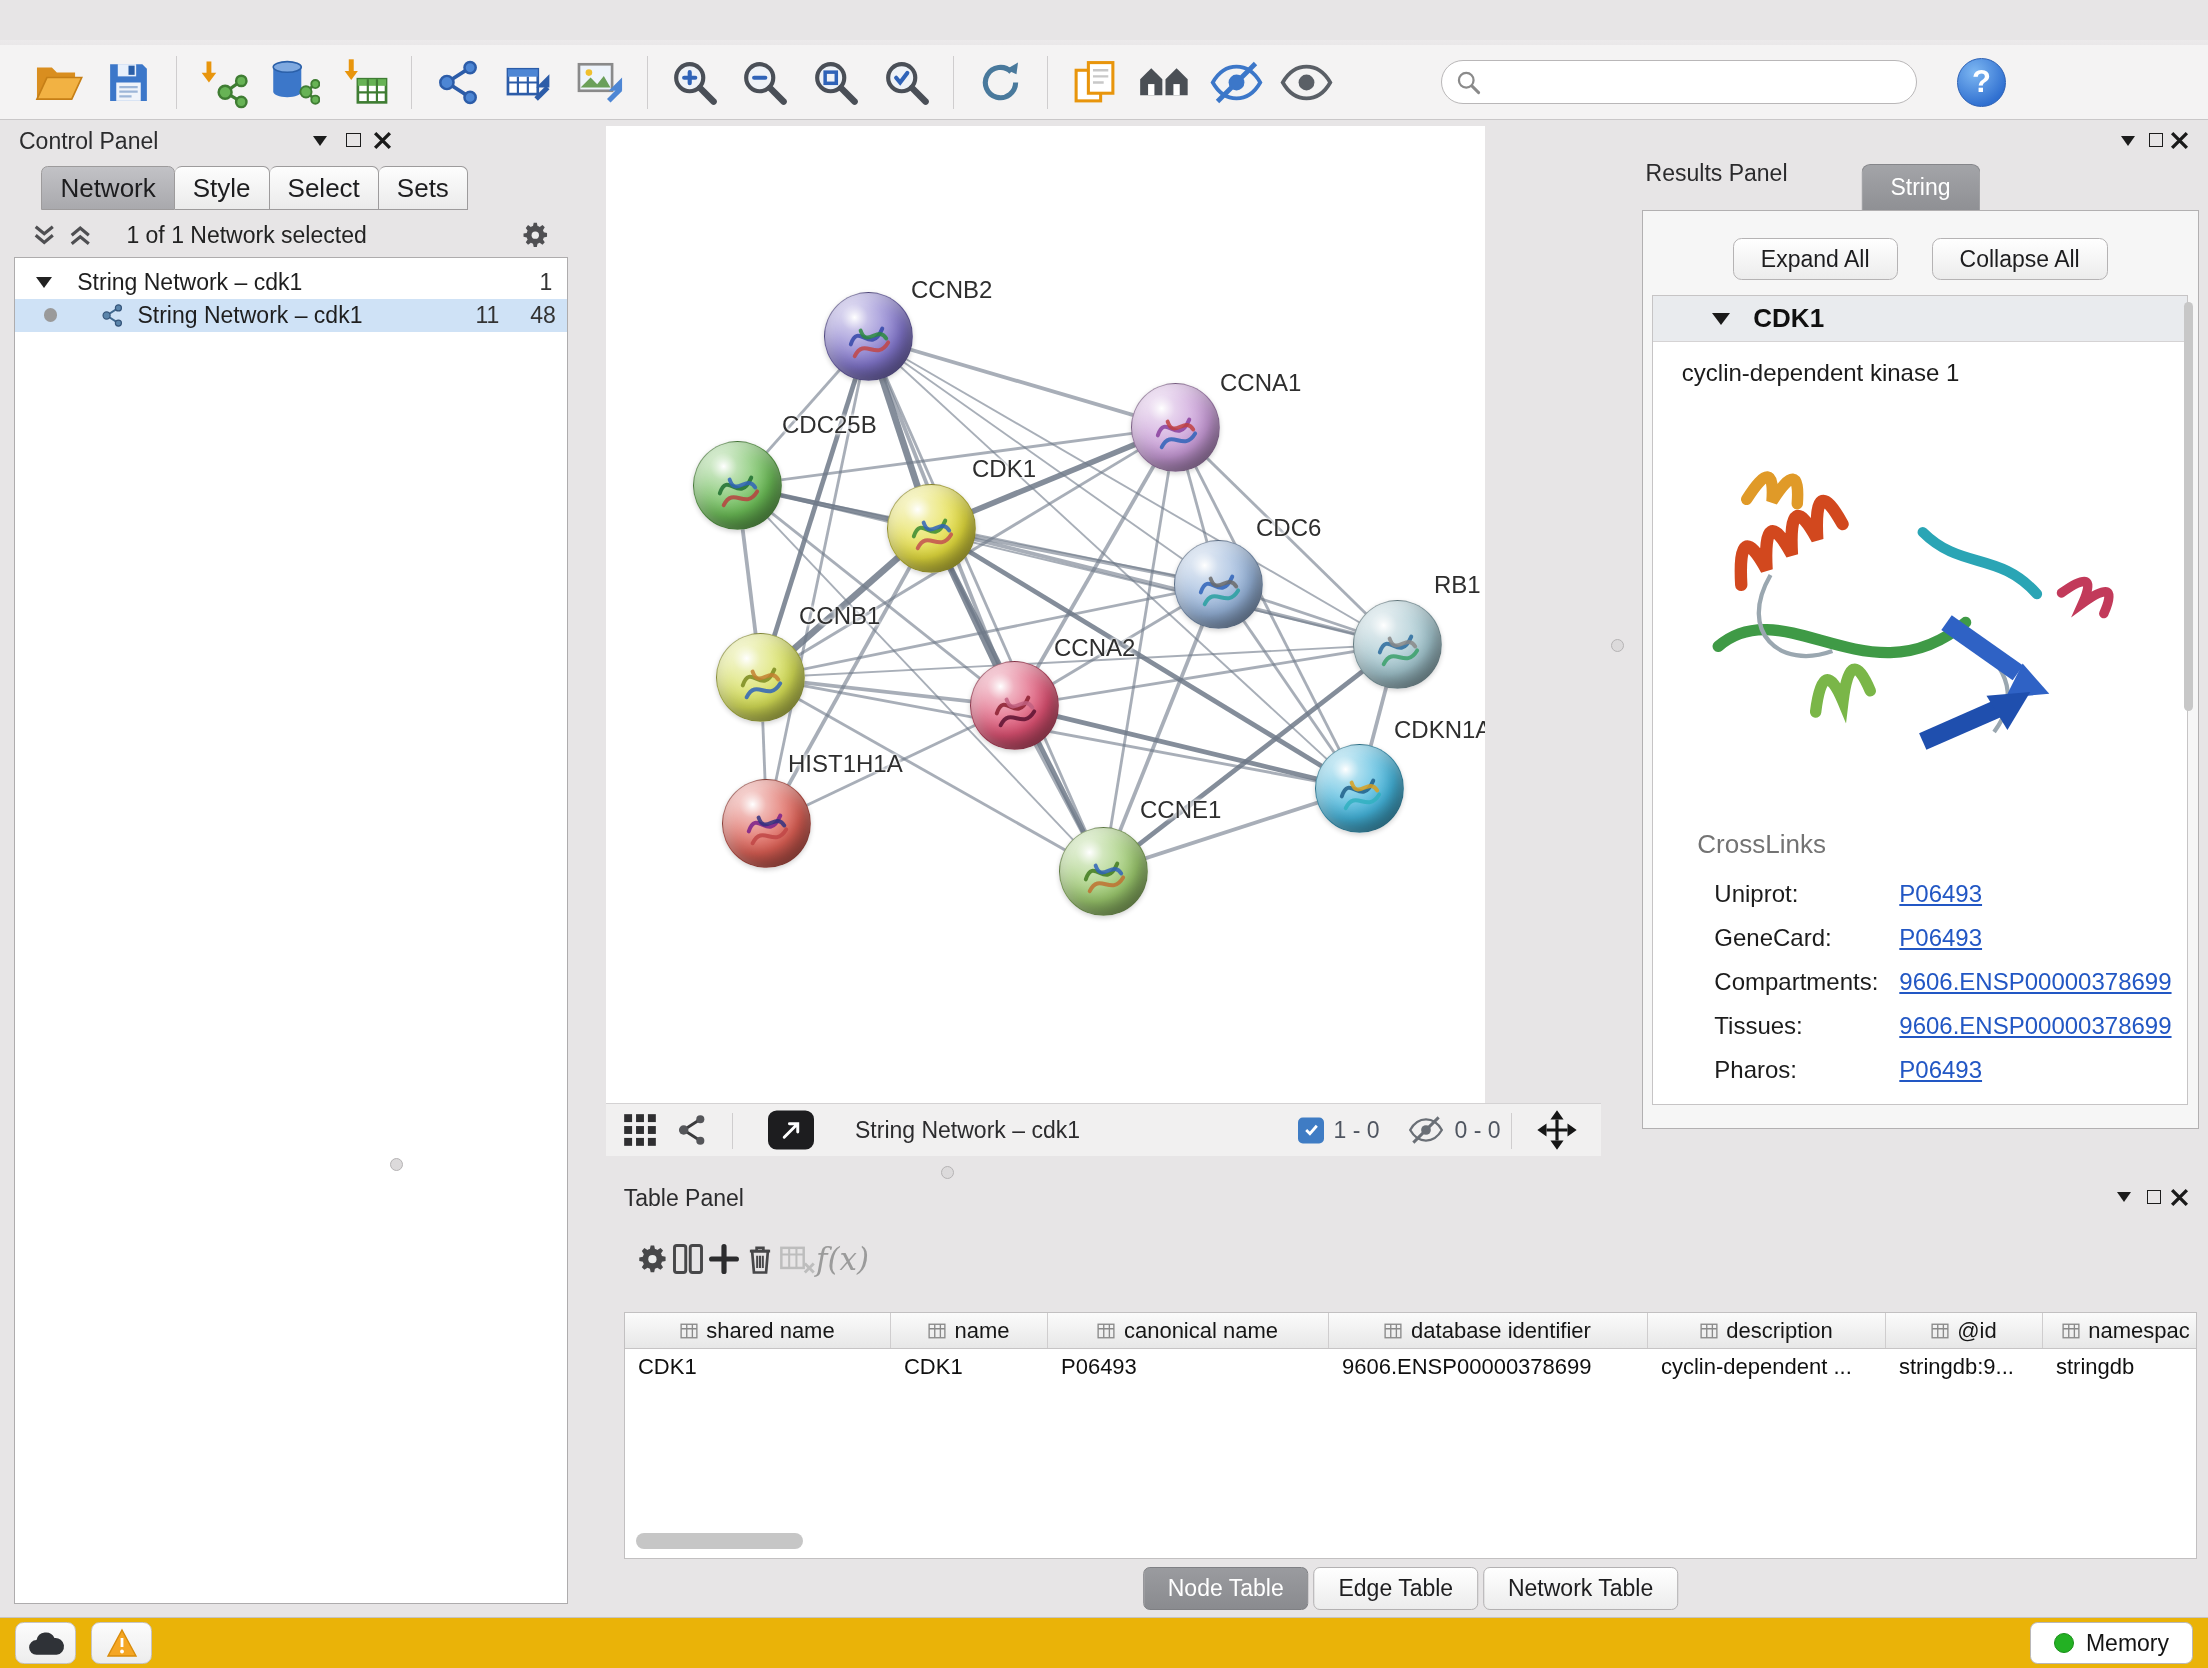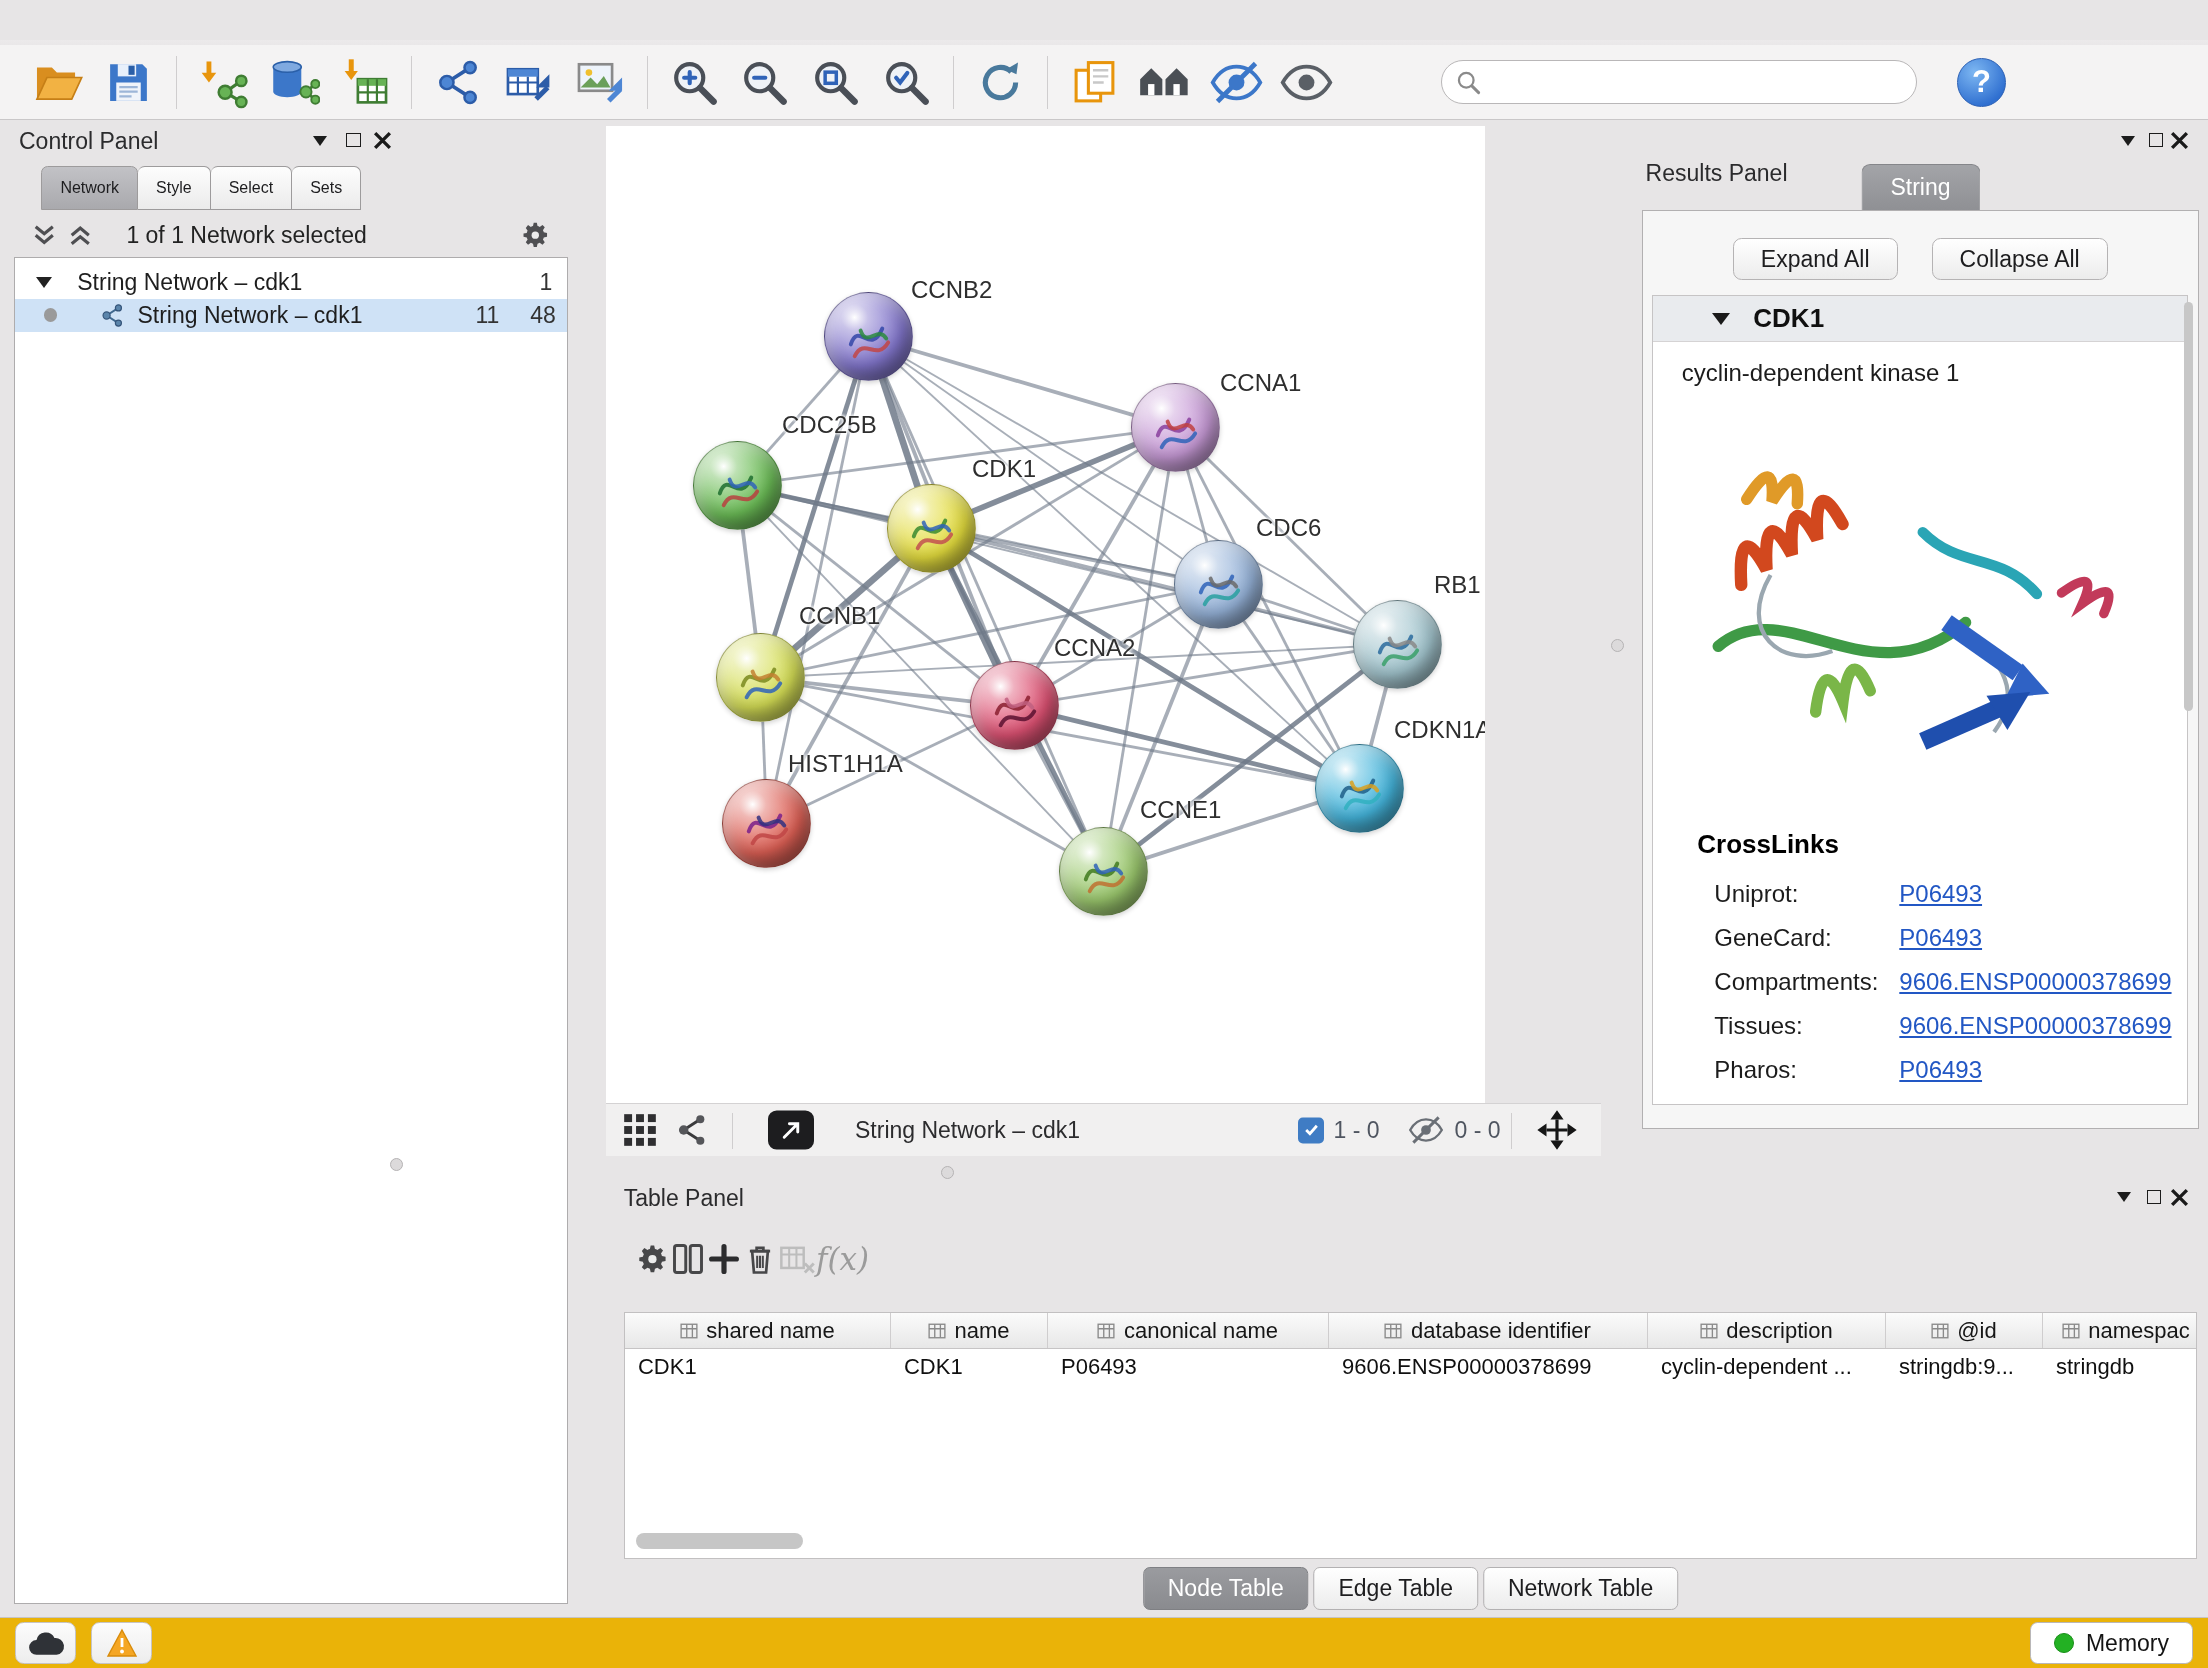--- a/index.html
+++ b/index.html
@@ -27,21 +27,21 @@
   .knob{position:absolute;width:13.3px;height:13.3px;border-radius:50%;background:#dcdadb;border:1px solid #b5b3b4;}
 
   
   .control-panel{position:absolute;left:11.4px;top:126px;width:559px;height:1480px;}
   .cp-head{position:relative;height:34px;}
   .cp-head .phead-title{position:absolute;left:7.6px;top:1.9px;}
   .cp-collapse{position:absolute;left:302px;top:9.5px;}
   .cp-float{position:absolute;left:335px;top:6.7px;}
   .cp-close{position:absolute;left:361px;top:3.8px;}
   .cp-tabs{position:absolute;top:40px;left:30px;display:flex;}
-  .cp-tab{height:44px;padding:0 18px;font-size:16px;color:#1d1d1f;background:linear-gradient(#fdfdfd,#ebebeb);border:1px solid #9d9b9c;display:flex;align-items:center;border-radius:6.7px 6.7px 0 0;}
+  .cp-tab{height:44px;padding:0 18px;font-size:26px;color:#1d1d1f;background:linear-gradient(#fdfdfd,#ebebeb);border:1px solid #9d9b9c;display:flex;align-items:center;border-radius:6.7px 6.7px 0 0;}
   .cp-tab + .cp-tab{border-left:none;}
   .cp-tab.sel{background:linear-gradient(#c2c2c6,#a9a9ad);}
   .cp-status{position:absolute;top:91px;left:0;width:100%;height:36px;display:flex;align-items:center;padding:0 19px;gap:7px;}
   .cp-status-text{font-size:23px;color:#222;margin-left:25px;}
   .cp-gear{margin-left:auto;}
   .cp-tree{position:absolute;top:131px;left:2.9px;width:554px;bottom:1.9px;background:#fff;border:1px solid #aeacad;padding-top:7.6px;}
   .tree-row{position:relative;height:33px;display:flex;align-items:center;font-size:23px;color:#1e1e1e;}
   .tree-row.sel{background:#cfe2f6;}
   .tree-expander{width:0;height:0;border:8.6px solid transparent;border-top:11.4px solid #222;display:inline-block;margin:9.5px 0 0 21px;}
   .tr-label-root{margin-left:25px;}
@@ -79,21 +79,21 @@
   .rp-box{position:absolute;top:84px;left:3.8px;width:557px;height:919px;background:#f6f6f6;border:1px solid #b2b0b1;}
   .rp-buttons{position:absolute;top:27px;left:0;width:100%;display:flex;justify-content:center;gap:34px;}
   .rp-btn{height:42px;padding:0 27px;background:linear-gradient(#ffffff,#ececec);border:1px solid #b5b3b4;border-radius:8.6px;font-size:23px;color:#1d1d1f;display:flex;align-items:center;}
   .rp-scroll{position:absolute;right:4.8px;top:91px;width:8.6px;height:409px;border-radius:4.8px;background:#c7c7c7;}
   .card{position:absolute;left:9.5px;top:84px;width:536px;height:810px;border:1px solid #c6c4c5;background:#fff;}
   .card-head{height:46px;background:#e9ebee;border-bottom:1px solid #d5d3d4;display:flex;align-items:center;padding-left:59px;gap:23px;}
   .card-expander{width:0;height:0;border:9.5px solid transparent;border-top:12.4px solid #1a1a1a;margin-top:10.5px;}
   .card-title{font-size:26px;font-weight:bold;color:#101010;}
   .card-desc{position:absolute;left:28.5px;top:63px;font-size:24px;color:#1c1c1c;}
   .protein{position:absolute;left:27px;top:122px;}
-  .xl-title{position:absolute;left:44px;top:533px;font-size:26px;font-weight:bold;color:#000000;}
+  .xl-title{position:absolute;left:44px;top:533px;font-size:26px;font-weight:normal;color:#737373;}
   #xl-rows{position:absolute;left:61px;top:576px;right:15px;}
   .xl-row{display:flex;height:44px;align-items:center;font-size:24px;}
   .xl-label{width:185px;color:#1c1c1c;flex:0 0 auto;}
   .xl-link{color:#2257c4;text-decoration:underline;white-space:nowrap;}
 
   
   .table-panel{position:absolute;left:618px;top:1179px;width:1585px;height:436px;}
   .tp-head{position:relative;height:38px;}
   .tp-head .phead-title{position:absolute;left:5.7px;top:5.7px;}
   .tp-collapse{position:absolute;right:72px;top:13.3px;}

